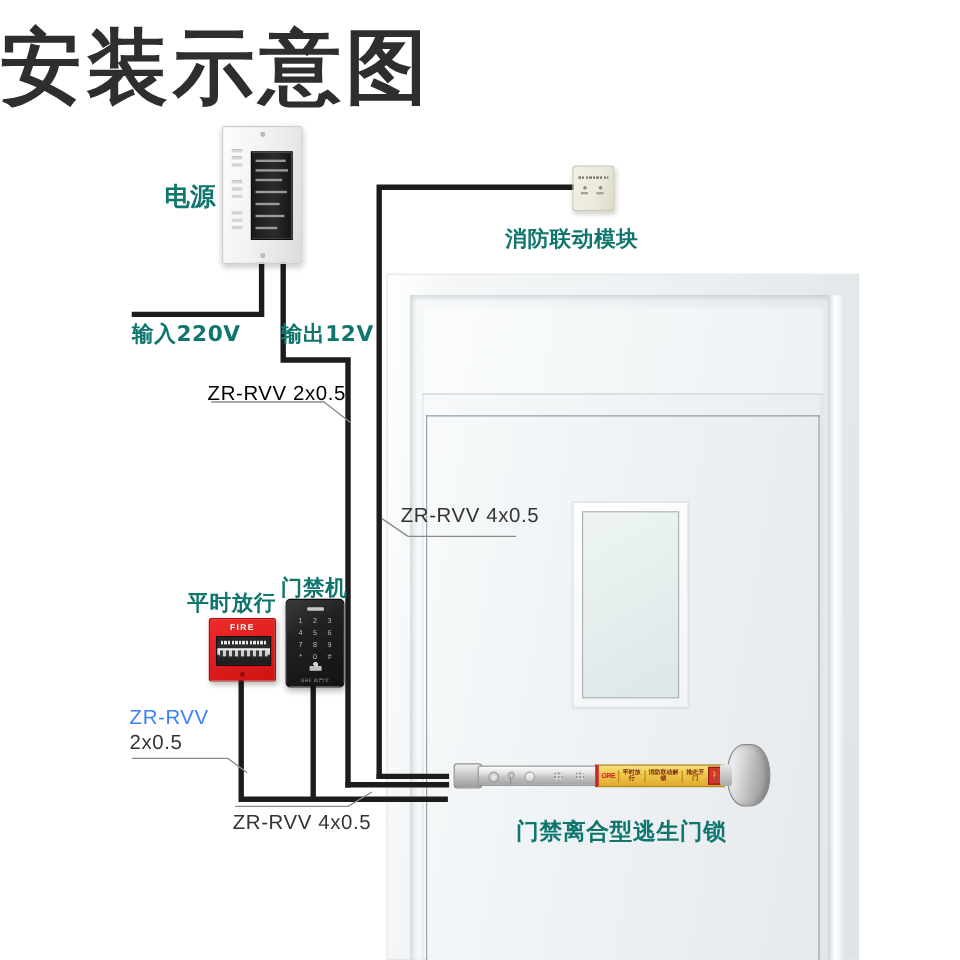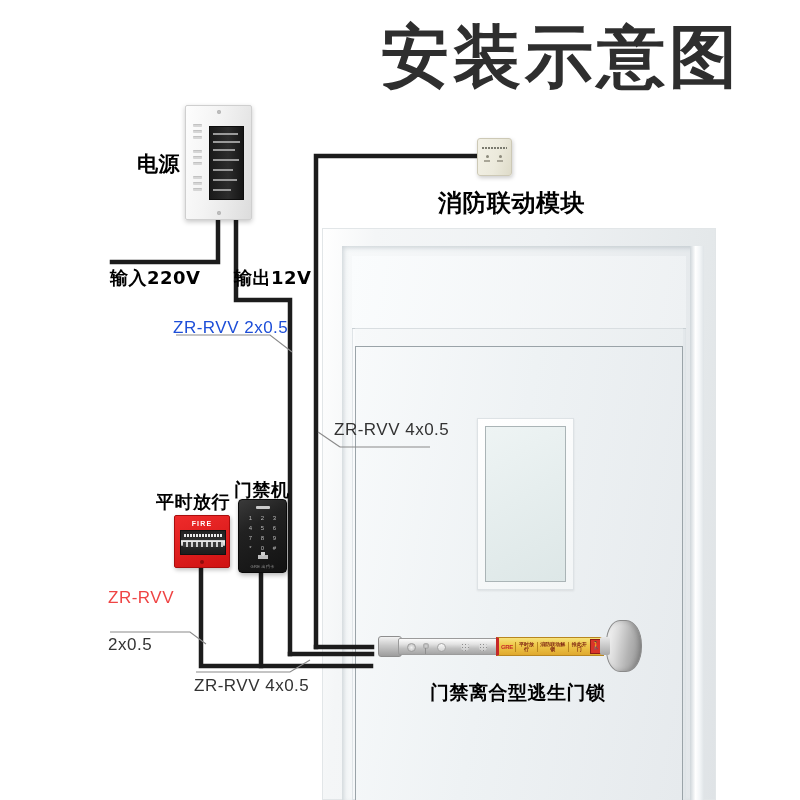--- a/index.html
+++ b/index.html
@@ -1,23 +1,23 @@
 <!DOCTYPE html>
 <html><head>
 <meta charset="utf-8">
 <style>
   html,body{margin:0;padding:0;background:#ffffff;}
   body{width:800px;height:800px;position:relative;overflow:hidden;
        font-family:"Liberation Sans","DejaVu Sans",sans-serif;color:#2b2b2b;}
   .abs{position:absolute;}
-  .lbl{position:absolute;font-weight:bold;color:#000000;white-space:nowrap;letter-spacing:.5px;}
+  .lbl{position:absolute;font-weight:bold;color:#0f766e;white-space:nowrap;letter-spacing:.5px;}
   .lbl-cn{font-family:"DejaVu Sans","Liberation Sans",sans-serif;}
 
   
-  #title{left:0;top:16px;width:741px;text-align:right;font-size:68px;line-height:82px;
+  #title{left:0;top:16px;width:741px;text-align:left;font-size:68px;line-height:82px;
          font-weight:bold;color:#2e2e2e;letter-spacing:4px;
          font-family:"DejaVu Sans","Liberation Sans",sans-serif;}
 
   
   #wires{left:0;top:0;width:800px;height:800px;}
 
   
   #psu{left:185px;top:105px;width:65px;height:113px;
        background:linear-gradient(100deg,#fdfdfd 0%,#f3f3f3 42%,#e8e8e8 72%,#dcdcdc 100%);
        border:1px solid #cfcfcf;border-radius:2px;
@@ -210,26 +210,26 @@
 <div class="lbl lbl-cn" style="left:110px;top:266px;font-size:18px">输入220V</div>
 <div class="lbl lbl-cn" style="left:234px;top:266px;font-size:18px">输出12V</div>
 
 <div id="fire-mod" class="abs">
   <div class="fm-txt"></div>
   <div class="fm-led" style="left:8px"></div>
   <div class="fm-led" style="left:21px"></div>
   <div class="fm-sub" style="left:6px"></div>
   <div class="fm-sub" style="left:19px"></div>
 </div>
-<div class="lbl lbl-cn" style="left:438px;top:187px;font-size:24px">消防联动模块</div>
-
-<div class="lbl" style="left:173px;top:318px;font-size:17px;font-weight:normal;color:#1d4ed8">ZR-RVV 2x0.5</div>
+<div class="lbl lbl-cn" style="left:421px;top:187px;font-size:18px">消防联动模块</div>
+
+<div class="lbl" style="left:173px;top:318px;font-size:17px;font-weight:normal;color:#000000">ZR-RVV 2x0.5</div>
 <div class="lbl" style="left:334px;top:420px;font-size:17px;font-weight:normal;color:#333">ZR-RVV 4x0.5</div>
-<div class="lbl" style="left:108px;top:588px;font-size:17px;font-weight:normal;color:#ef4444">ZR-RVV</div>
-<div class="lbl" style="left:108px;top:635px;font-size:17px;font-weight:normal;color:#333">2x0.5</div>
+<div class="lbl" style="left:108px;top:588px;font-size:17px;font-weight:normal;color:#3b82f6">ZR-RVV</div>
+<div class="lbl" style="left:108px;top:609px;font-size:17px;font-weight:normal;color:#333">2x0.5</div>
 <div class="lbl" style="left:194px;top:676px;font-size:17px;font-weight:normal;color:#333">ZR-RVV 4x0.5</div>
 
 <div id="emg" class="abs">
   <div class="fire-word">FIRE</div>
   <div class="glass">
     <div class="gtxt"></div>
     <div class="gbar"></div>
   </div>
   <div class="btm-led"></div>
 </div>

